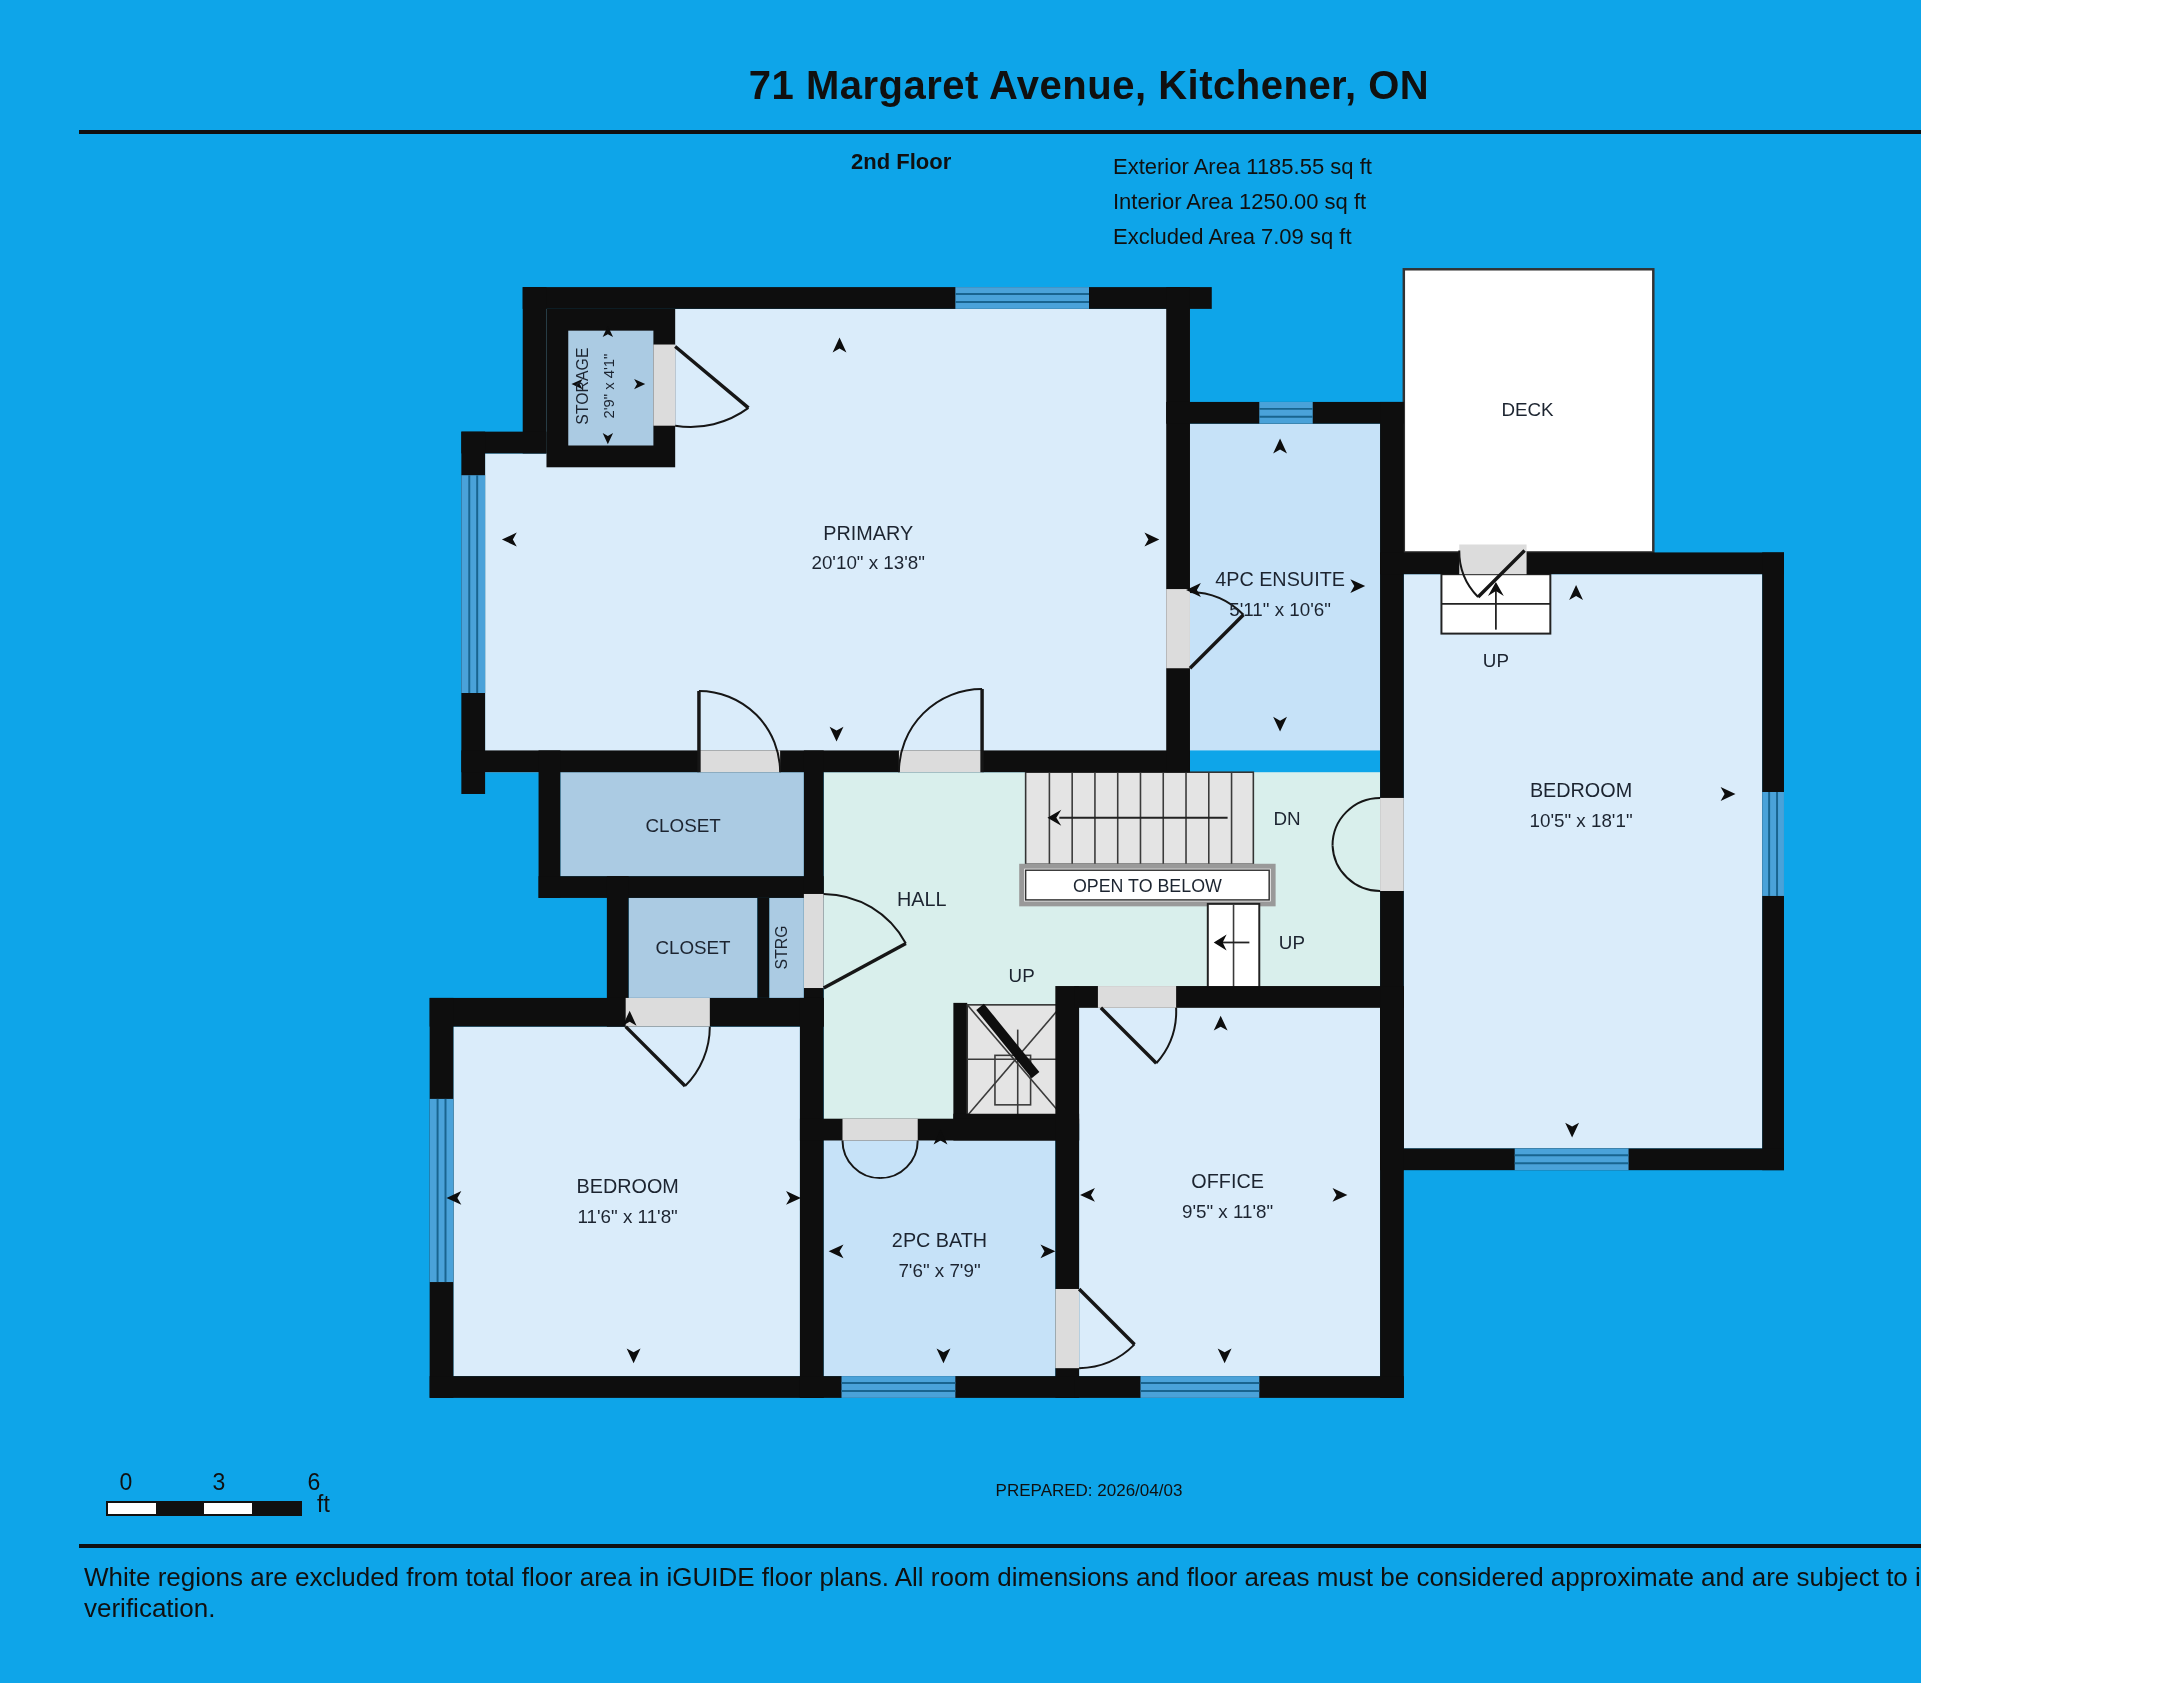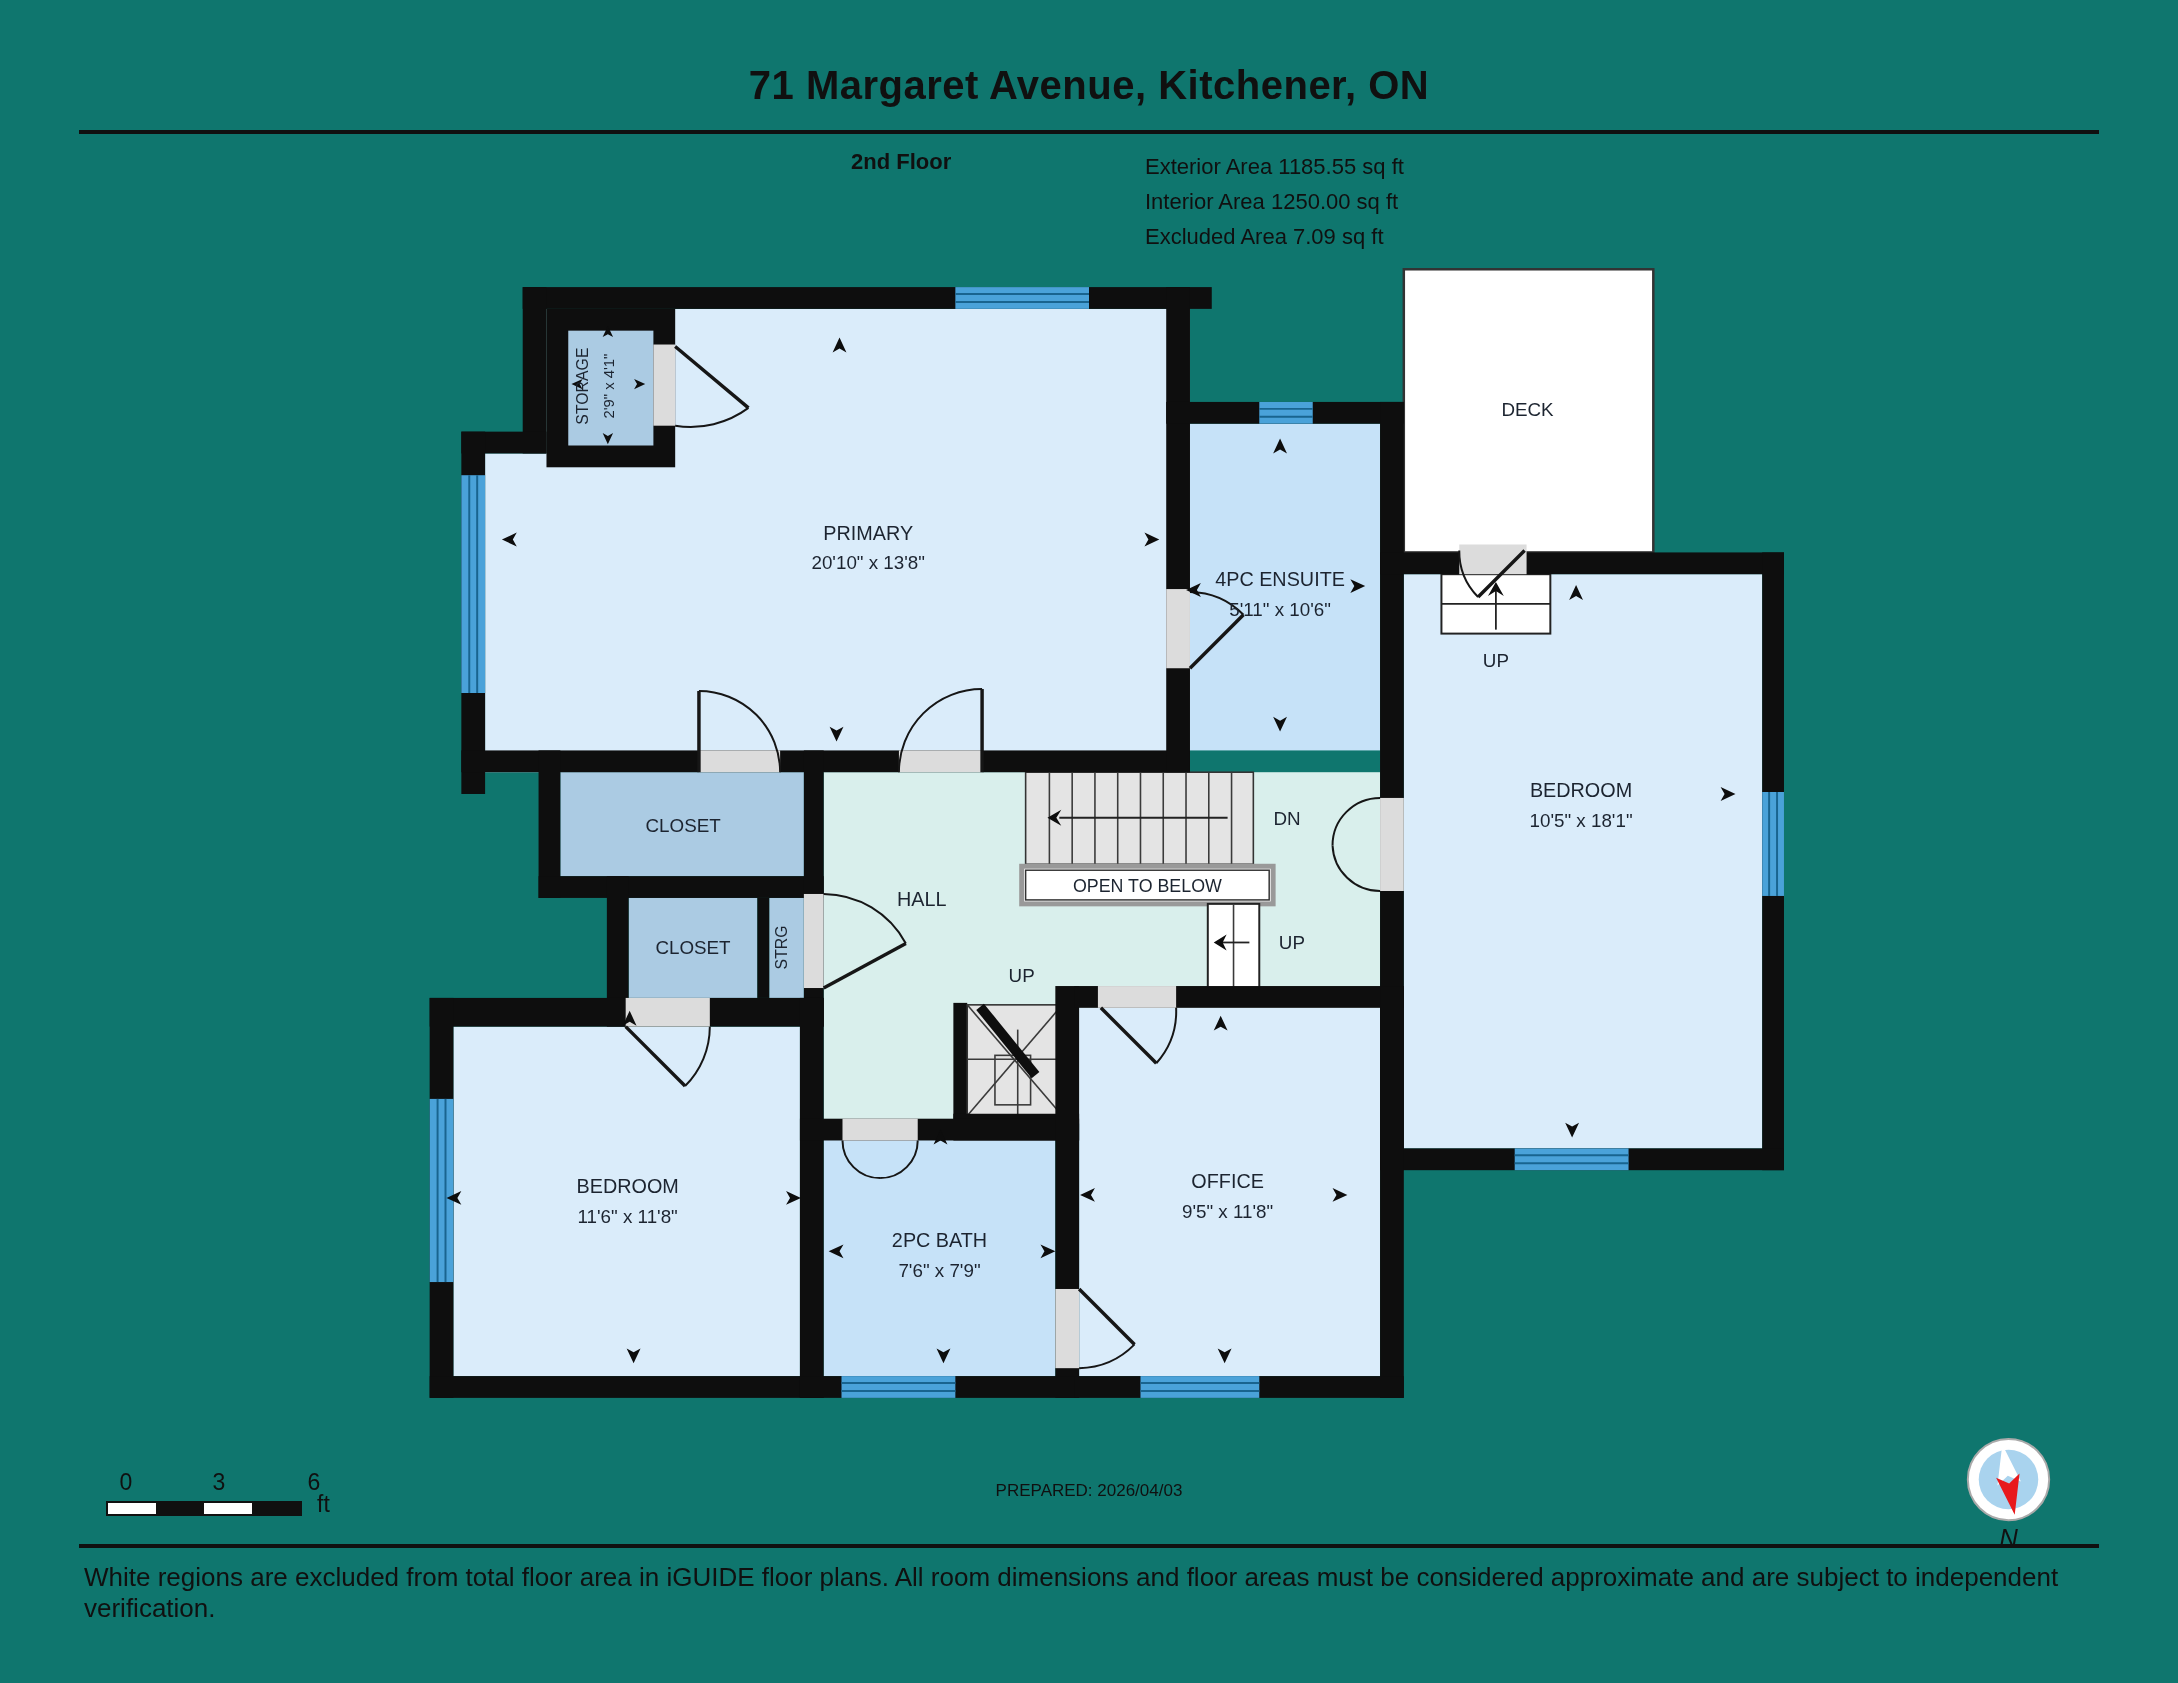--- a/index.html
+++ b/index.html
@@ -1,25 +1,25 @@
 <!DOCTYPE html>
 <html style="--c-wall: #0e0e0e; --c-room: #daecfa; --c-wet-room: #c6e2f8; --c-closet: #abcbe3; --c-hall: #d9efec; --c-window: #4aa2d9; --c-window-line: #19648f; --c-door-gap: #dcdcdc; --c-stair: #e4e4e4; --c-compass-blue: #a9d3ee; --c-compass-red: #e8191c; --c-text: #1c2430;"><head>
 <meta charset="utf-8">
 <style>
   html,body{margin:0;padding:0;background:#ffffff;}
-  .page{position:relative;width:2178px;height:1683px;background:#0f766e;
+  .page{position:relative;width:1921px;height:1683px;background:#0ea5e9;
         font-family:"Liberation Sans",sans-serif;overflow:hidden;}
   .title{position:absolute;left:0;top:63px;width:2178px;text-align:center;
          font-size:40px;font-weight:bold;color:#101010;letter-spacing:0.5px;}
   .rule{position:absolute;left:79px;width:2020px;height:4px;background:#101010;}
   .rule.top{top:130px;} .rule.bottom{top:1544px;}
   .floor-label{position:absolute;left:851px;top:149px;width:236px;
                font-size:22px;font-weight:bold;color:#101010;}
   .area-lines{position:absolute;left:1113px;top:149px;font-size:22px;color:#101010;
-              line-height:35px;margin-left:32px;}
+              line-height:35px;}
   .plan-svg{position:absolute;left:0;top:0;}
   .disclaimer{position:absolute;left:84px;top:1562px;width:2010px;font-size:26px;color:#101010;}
   .prepared{position:absolute;left:0;top:1481px;width:2178px;text-align:center;
             font-size:17px;color:#101010;}
   .scalebar{position:absolute;left:87px;top:1469px;width:297px;height:69px;}
   .scalebar .num{position:absolute;top:0;width:40px;text-align:center;font-size:23px;color:#101010;}
   .scalebar .bar{position:absolute;left:19px;top:32px;width:192px;height:11px;
                  border:2px solid #101010;display:flex;}
   .scalebar .seg{flex:1;} .seg.w{background:#fff;} .seg.b{background:#101010;}
   .scalebar .unit{position:absolute;left:230px;top:22px;font-size:23px;color:#101010;}

